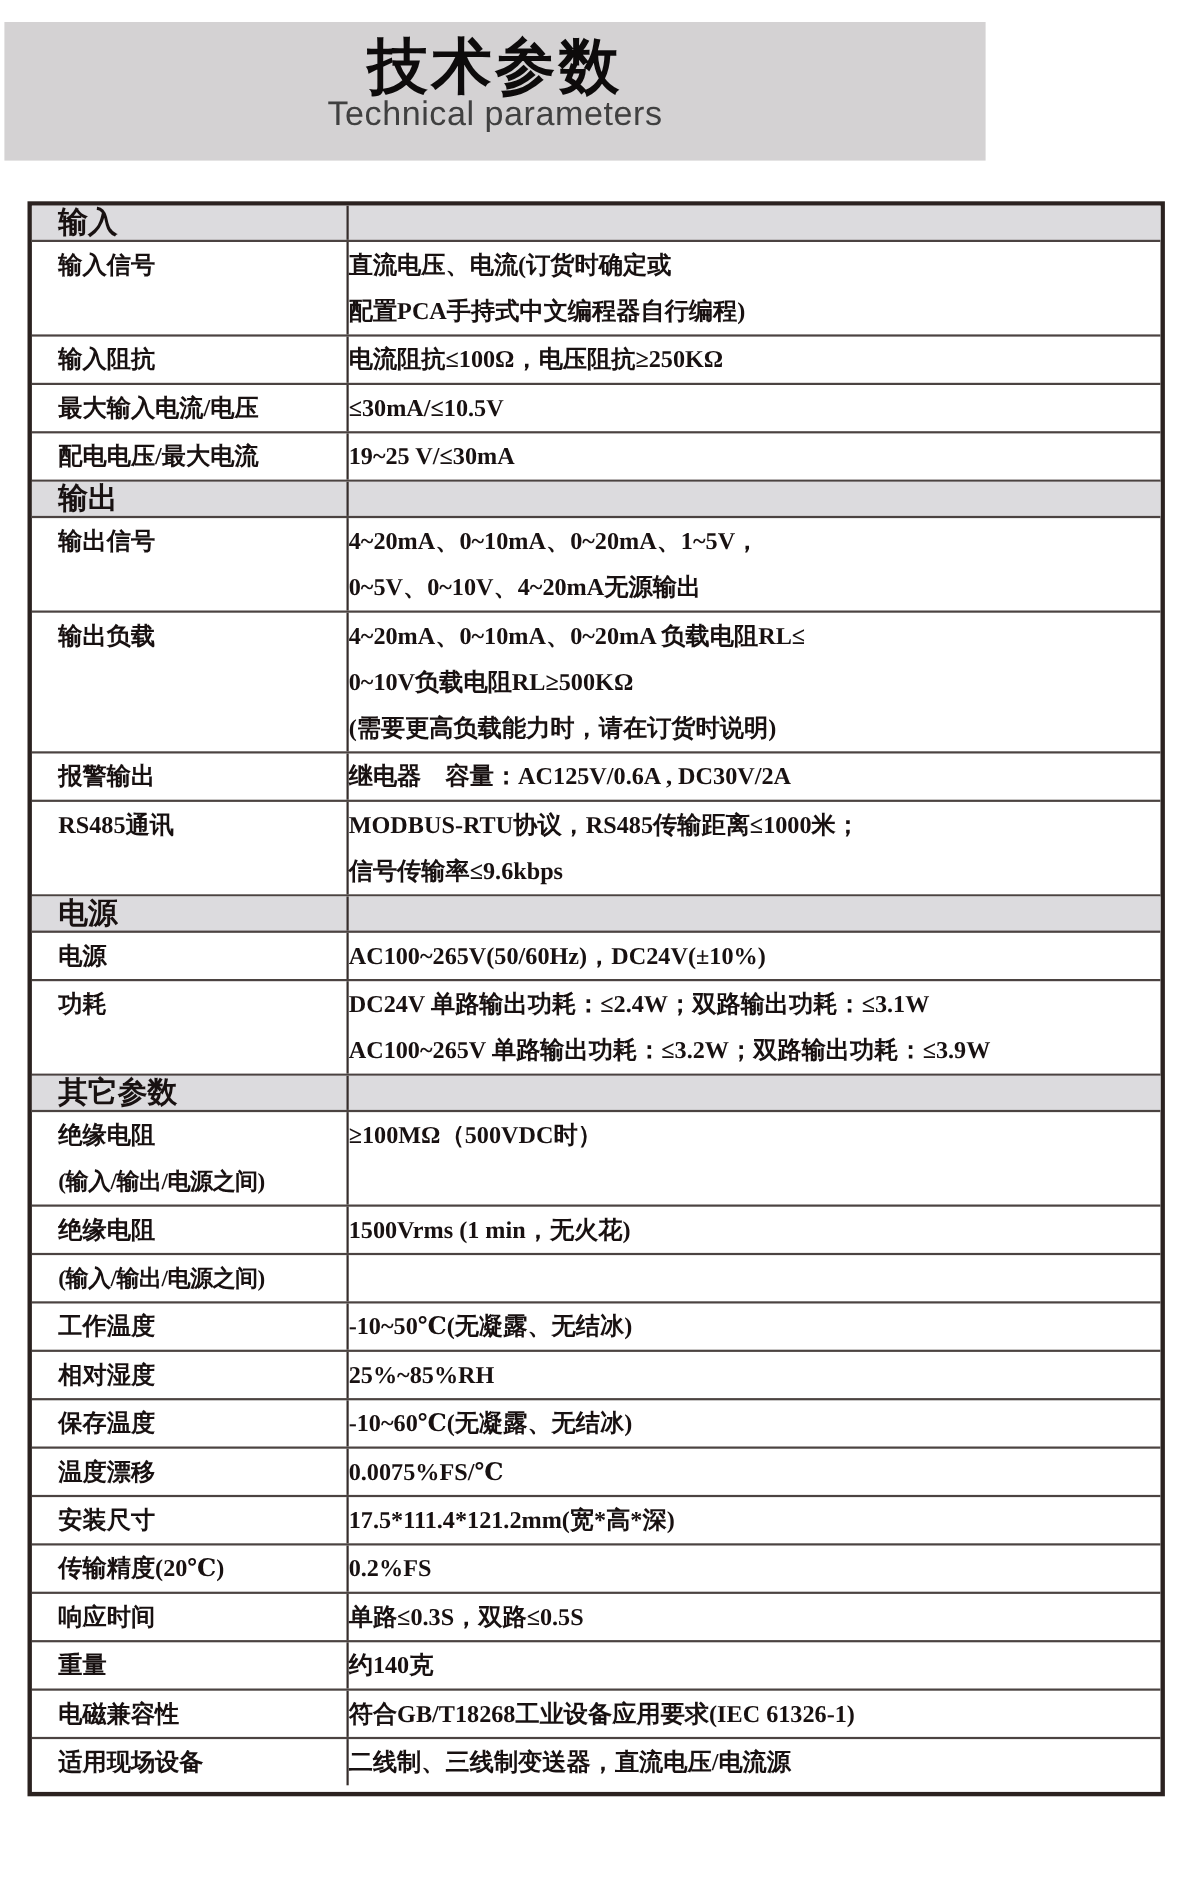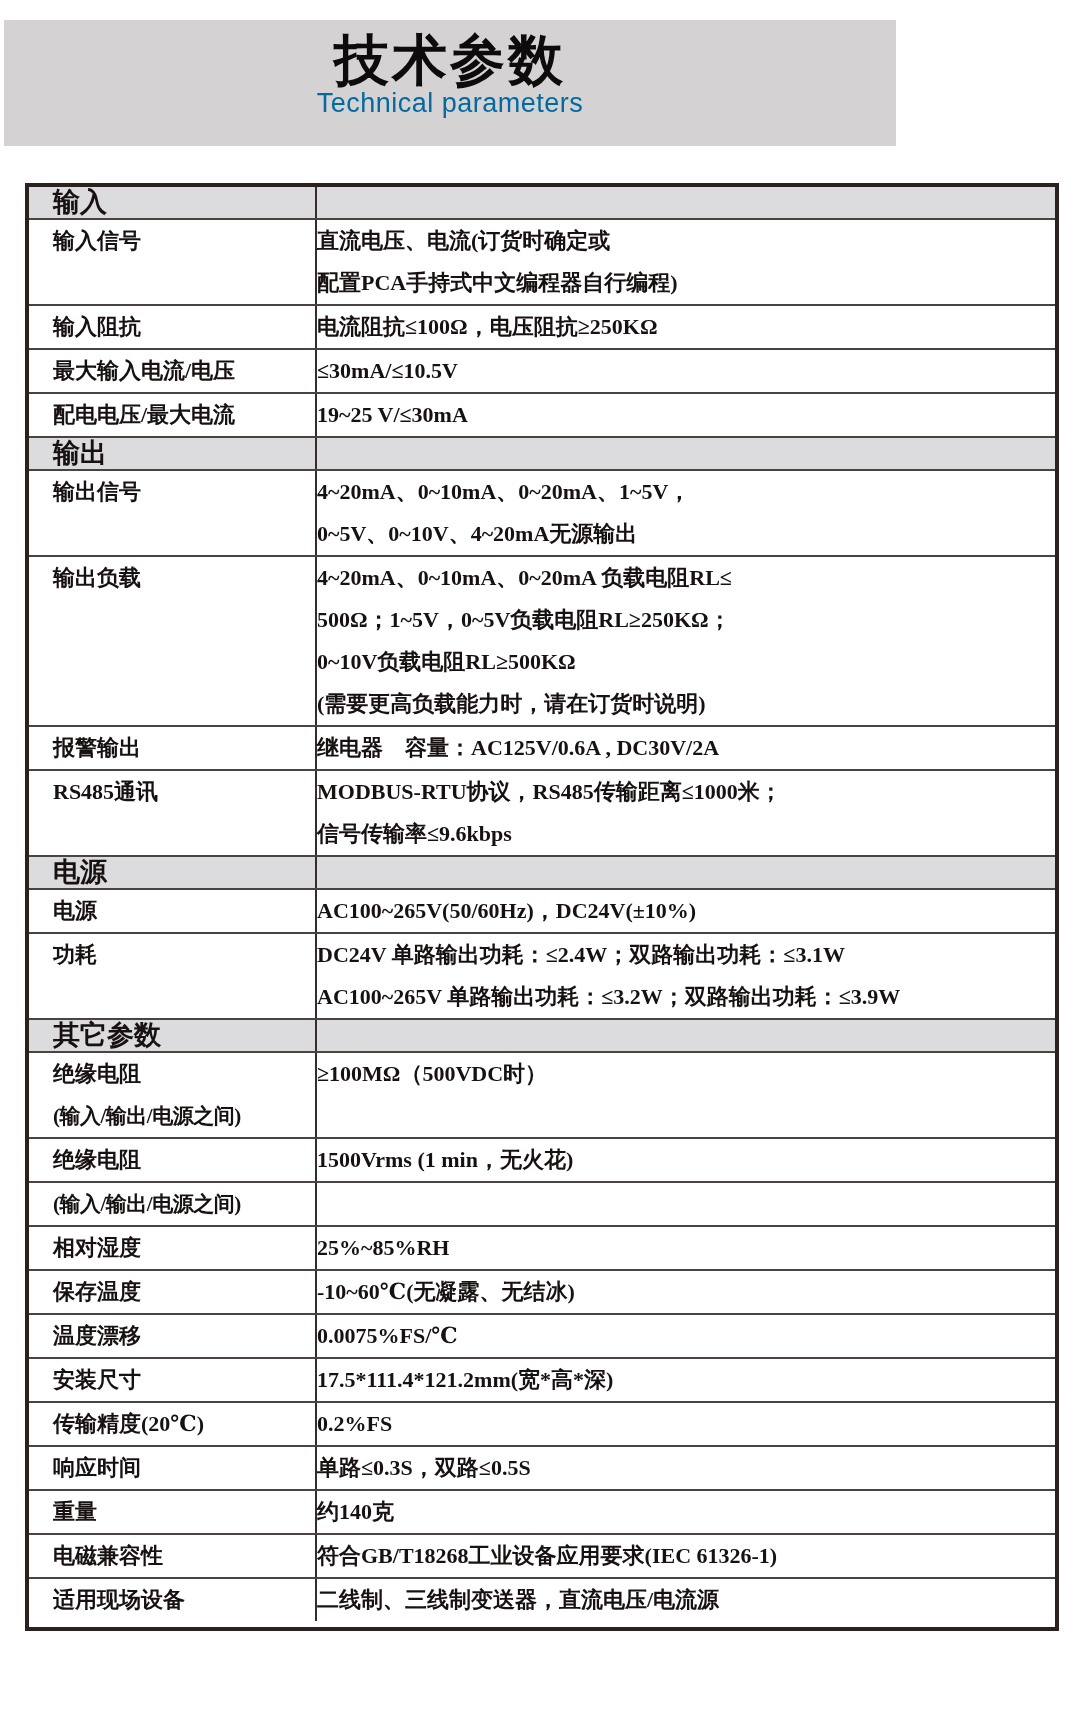--- a/index.html
+++ b/index.html
@@ -31,24 +31,24 @@
     font-family: "Liberation Sans", "DejaVu Sans", sans-serif;
     font-weight: 900;
     font-size: 55px;
     line-height: 60px;
     letter-spacing: 3px;
     color: #0d0b0b;
   }
   .banner .subtitle {
     font-family: "Liberation Sans", "DejaVu Sans", sans-serif;
     font-weight: 400;
-    font-size: 27px;
+    font-size: 31px;
     line-height: 27px;
     letter-spacing: 0.5px;
-    color: #0369a1;
+    color: #404040;
   }
   
   .spec-table {
     position: absolute;
     top: 183px;
     left: 25px;
     width: 1034px;
     box-sizing: border-box;
     border: 4px solid #2b2220;
     background: #ffffff;
@@ -162,21 +162,20 @@
         <div class="line">0~5V、0~10V、4~20mA无源输出</div>
       </div>
     </div>
 
     <div class="row">
       <div class="cl">
           <div class="line">输出负载</div>
         </div>
       <div class="cv">
         <div class="line">4~20mA、0~10mA、0~20mA 负载电阻RL≤</div>
-        <div class="line">500Ω；1~5V，0~5V负载电阻RL≥250KΩ；</div>
         <div class="line">0~10V负载电阻RL≥500KΩ</div>
         <div class="line">(需要更高负载能力时，请在订货时说明)</div>
       </div>
     </div>
 
     <div class="row">
       <div class="cl">
           <div class="line">报警输出</div>
         </div>
       <div class="cv">
@@ -246,20 +245,28 @@
       </div>
     </div>
 
     <div class="row">
       <div class="cl">
           <div class="line small">(输入/输出/电源之间)</div>
         </div>
       <div class="cv"></div>
     </div>
 
+    <div class="row">
+      <div class="cl">
+          <div class="line">工作温度</div>
+        </div>
+      <div class="cv">
+        <div class="line">-10~50℃(无凝露、无结冰)</div>
+      </div>
+    </div>
 
     <div class="row">
       <div class="cl">
           <div class="line">相对湿度</div>
         </div>
       <div class="cv">
         <div class="line">25%~85%RH</div>
       </div>
     </div>
 

